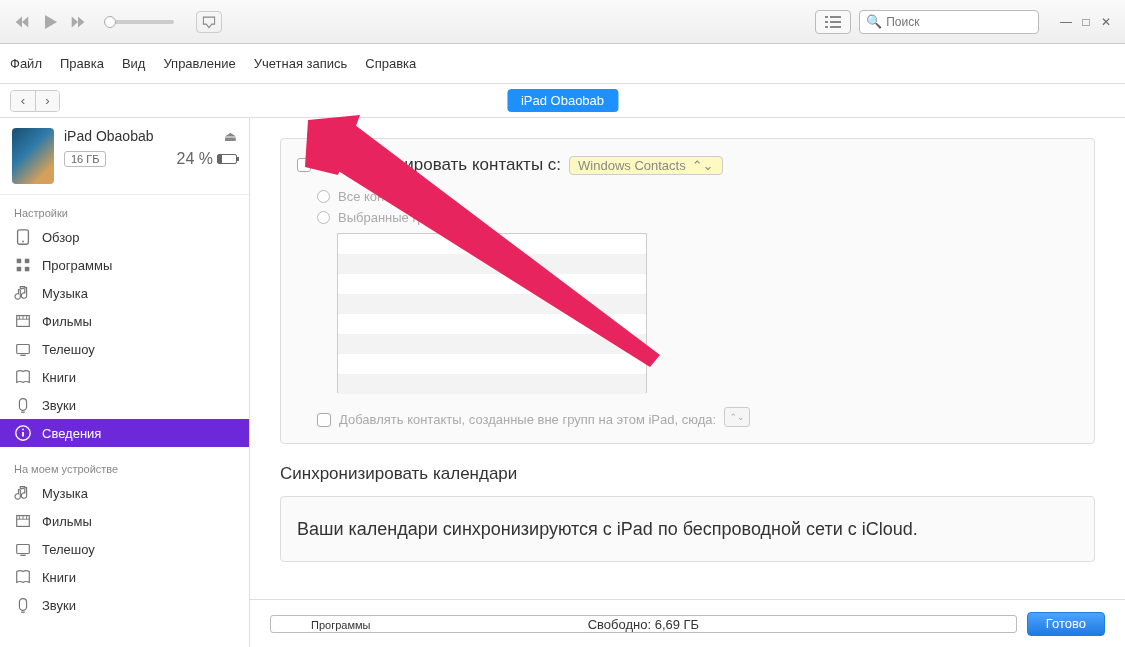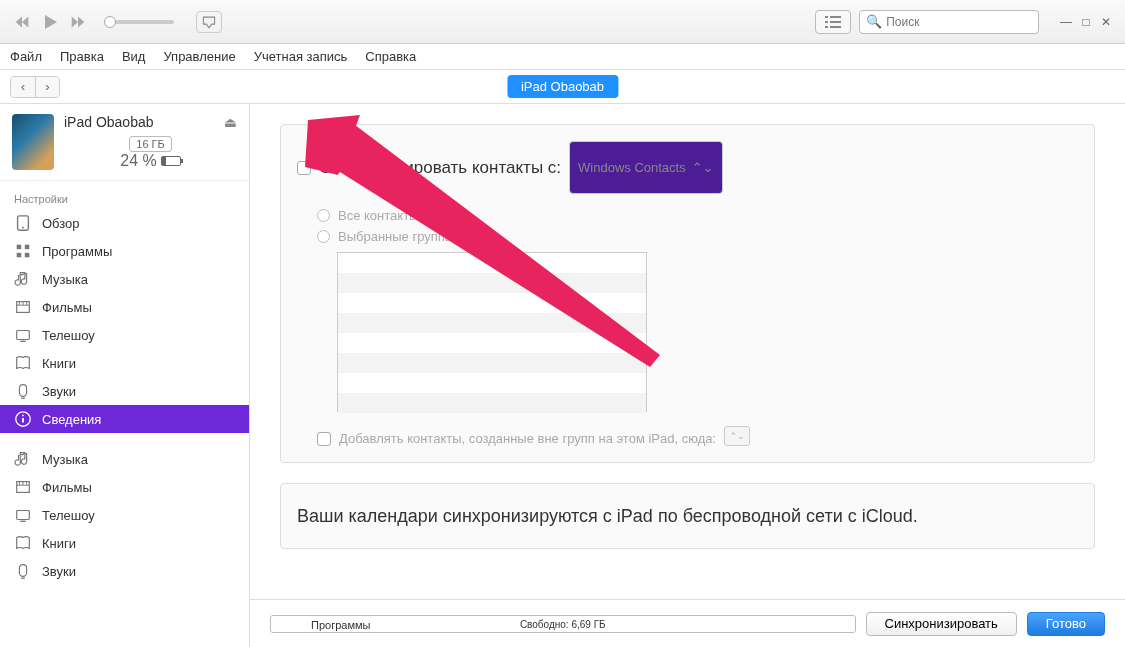--- a/index.html
+++ b/index.html
@@ -14,79 +14,79 @@
 .airplay-btn { width: 26px; height: 22px; border: 1px solid #ccc; border-radius: 4px; display: flex; align-items: center; justify-content: center; color: #666; margin-left: 8px; }
 .apple-logo { position: absolute; left: 50%; transform: translateX(-50%); color: #888; font-size: 22px; }
 .top-right { margin-left: auto; display: flex; align-items: center; gap: 8px; }
 .view-btn { width: 36px; height: 24px; border: 1px solid #bbb; border-radius: 4px; background: #f8f8f8; display: flex; align-items: center; justify-content: center; color: #666; }
 .search-box { width: 180px; height: 24px; border: 1px solid #bbb; border-radius: 4px; background: #fff; display: flex; align-items: center; padding: 0 6px; color: #999; }
 .search-box input { border: none; outline: none; width: 100%; font-size: 12px; margin-left: 4px; }
 .window-controls { display: flex; gap: 2px; margin-left: 10px; }
 .win-ctrl { width: 18px; height: 16px; display: flex; align-items: center; justify-content: center; color: #666; font-size: 12px; }
 
 
-.menu-bar { height: 26px; background: #fff; border-bottom: 1px solid #ddd; display: flex; align-items: center; padding: 0 10px; gap: 18px; font-size: 13px; color: #333; }
+.menu-bar { height: 40px; background: #fff; border-bottom: 1px solid #ddd; display: flex; align-items: center; padding: 0 10px; gap: 18px; font-size: 13px; color: #333; }
 .menu-item { cursor: pointer; }
 
 
 .nav-row { height: 34px; background: #fff; border-bottom: 1px solid #ddd; display: flex; align-items: center; padding: 0 10px; position: relative; }
 .nav-arrows { display: flex; border: 1px solid #ccc; border-radius: 4px; overflow: hidden; }
 .nav-arrow { width: 24px; height: 20px; display: flex; align-items: center; justify-content: center; background: #f8f8f8; color: #666; border: none; }
 .nav-arrow + .nav-arrow { border-left: 1px solid #ccc; }
 .device-tab { position: absolute; left: 50%; transform: translateX(-50%); background: #1e90ff; color: #fff; padding: 4px 14px; border-radius: 4px; font-size: 13px; }
 
 
 .main { display: flex; height: calc(647px - 44px - 26px - 34px); }
 .sidebar { width: 250px; border-right: 1px solid #ddd; overflow-y: auto; }
 .content { flex: 1; background: #fff; overflow-y: auto; padding: 20px 30px 60px; position: relative; }
 
 
 .device-header { display: flex; padding: 10px 12px; align-items: flex-start; border-bottom: 1px solid #eee; }
 .device-thumb { width: 42px; height: 56px; background: linear-gradient(135deg, #1a4d6e, #2e7aa8 40%, #d4a05a 80%); border-radius: 4px; }
 .device-info { margin-left: 10px; flex: 1; }
 .device-name { font-size: 14px; display: flex; align-items: center; justify-content: space-between; }
 .eject-icon { color: #888; }
-.device-meta { display: flex; align-items: center; justify-content: space-between; margin-top: 6px; flex-direction: column; }
+.device-meta { display: flex; align-items: center; justify-content: space-between; margin-top: 6px; }
 .capacity-badge { border: 1px solid #bbb; border-radius: 3px; padding: 1px 6px; font-size: 11px; color: #666; }
 .battery { display: flex; align-items: center; gap: 4px; font-size: 16px; color: #666; }
 .battery-icon { width: 20px; height: 10px; border: 1px solid #666; border-radius: 2px; position: relative; }
 .battery-icon::after { content: ''; position: absolute; right: -3px; top: 2px; width: 2px; height: 4px; background: #666; }
 .battery-fill { width: 24%; height: 100%; background: #666; }
 
 
 .sb-section { padding: 8px 0 4px; }
 .sb-title { font-size: 11px; color: #888; padding: 4px 14px; }
 .sb-item { display: flex; align-items: center; padding: 5px 14px; gap: 10px; cursor: pointer; }
 .sb-item.active { background: #6d28d9; color: #fff; }
 .sb-icon { width: 18px; height: 18px; display: flex; align-items: center; justify-content: center; color: #777; flex-shrink: 0; }
 .sb-item.active .sb-icon { color: #fff; }
 
 
 .panel { border: 1px solid #ddd; border-radius: 4px; background: #fafafa; padding: 16px; margin-bottom: 20px; }
 .panel-header { display: flex; align-items: center; gap: 8px; margin-bottom: 14px; }
 .checkbox { width: 14px; height: 14px; border: 1px solid #aaa; border-radius: 3px; background: #fff; }
 .sync-label { font-size: 17px; }
-.dropdown { border: 1px solid #ccc; border-radius: 4px; background: #4c1d95; padding: 18px 8px; color: #888; font-size: 13px; display: inline-flex; align-items: center; gap: 6px; }
+.dropdown { border: 1px solid #ccc; border-radius: 4px; background: #fef9c3; padding: 1px 8px; color: #888; font-size: 13px; display: inline-flex; align-items: center; gap: 6px; }
 .radio-group { margin-left: 20px; color: #aaa; }
 .radio-row { display: flex; align-items: center; gap: 8px; margin-bottom: 6px; font-size: 13px; }
 .radio { width: 13px; height: 13px; border: 1px solid #bbb; border-radius: 50%; background: #fff; }
 .list-box { width: 310px; height: 160px; border: 1px solid #ccc; background: #fff; margin: 8px 0 0 40px; }
 .list-box .stripe { height: 20px; }
 .list-box .stripe:nth-child(even) { background: #f3f3f3; }
 .add-row { display: flex; align-items: flex-end; gap: 8px; margin: 14px 0 0 20px; color: #aaa; font-size: 13px; }
 .mini-dropdown { width: 26px; height: 20px; border: 1px solid #ccc; border-radius: 3px; background: #f5f5f5; display: flex; align-items: center; justify-content: center; }
 .section-title { font-size: 17px; margin: 10px 0 12px; }
 .info-text { font-size: 18px; line-height: 1.8; color: #333; }
 
 
 .bottom-bar { position: absolute; bottom: 0; left: 250px; right: 0; height: 48px; border-top: 1px solid #ddd; background: #fff; display: flex; align-items: center; padding: 0 20px; gap: 10px; }
 .storage-bar { flex: 1; height: 18px; border: 1px solid #bbb; border-radius: 3px; display: flex; overflow: hidden; position: relative; background: #fff; }
 .seg { height: 100%; }
 .seg-label { position: absolute; left: 40px; top: 0; font-size: 11px; line-height: 18px; color: #333; }
-.free-label { position: absolute; right: 50%; transform: translateX(50%); font-size: 10px; line-height: 18px; color: #333; margin-left: 9px; }
+.free-label { position: absolute; right: 50%; transform: translateX(50%); font-size: 13px; line-height: 18px; color: #333; margin-left: 9px; }
 .btn { height: 24px; padding: 0 18px; border: 1px solid #bbb; border-radius: 4px; background: linear-gradient(#fff, #f0f0f0); font-size: 13px; cursor: pointer; }
 .btn-primary { background: linear-gradient(#4da3ff, #1e7be0); border-color: #1e7be0; color: #fff; }
 
 
 .arrow-svg { position: absolute; top: 105px; left: 260px; pointer-events: none; z-index: 10; }
 </style>
 </head>
 <body>
 
 <div class="top-toolbar">
@@ -253,20 +253,21 @@
                 <circle cx="10" cy="10" r="8" fill="none" stroke="currentColor" stroke-width="1.5"></circle>
                 <line x1="10" y1="9" x2="10" y2="14" stroke="currentColor" stroke-width="2"></line>
                 <circle cx="10" cy="6" r="1" fill="currentColor"></circle>
               </svg>
             </span>
             <span>Сведения</span>
           </div>
         </div>
     </div>
     <div class="sb-section">
+      <div class="sb-title">На моем устройстве</div>
       <div id="sb-device">
           <div class="sb-item">
             <span class="sb-icon">
               <svg width="18" height="18" viewBox="0 0 20 20">
                 <path d="M7 3 v10 a3 3 0 1 1 -2 -2 V6 l9 -2 v8 a3 3 0 1 1 -2 -2 V3 z" fill="none" stroke="currentColor" stroke-width="1.3"></path>
               </svg>
             </span>
             <span>Музыка</span>
           </div>
           <div class="sb-item">
@@ -343,40 +344,40 @@
       </div>
       <div class="add-row">
         <div class="checkbox"></div>
         <span>Добавлять контакты, созданные вне групп на этом iPad, сюда:</span>
         <div class="mini-dropdown">
             <span style="font-size:9px;color:#aaa;">⌃⌄</span>
           </div>
       </div>
     </div>
 
+    <div class="section-title">Синхронизировать календари</div>
     <div class="panel">
       <div class="info-text">
         <div>Ваши календари синхронизируются с iPad по беспроводной сети с iCloud.</div>
       </div>
     </div>
   </div>
 </div>
 
 <div class="bottom-bar">
   <div class="storage-bar">
     <div id="storage-segs" style="display:flex;height:100%;">
         <div class="seg" style="background: rgb(226, 51, 124); width: 2%;"></div>
         <div class="seg" style="background: rgb(169, 70, 201); width: 2%;"></div>
         <div class="seg" style="background: rgb(111, 194, 75); width: 22%;"></div>
         <div class="seg" style="background: rgb(245, 184, 0); width: 1%;"></div>
       </div>
     <span class="seg-label">Программы</span>
     <span class="free-label">Свободно: 6,69 ГБ</span>
   </div>
-  <button class="btn">Синхронизировать</button>
   <button class="btn btn-primary">Готово</button>
 </div>
 
 <svg class="arrow-svg" width="450" height="320">
   <defs></defs>
   <polygon points="55,22 95,20 400,250 390,262 72,62 48,60" fill="#e8245f"></polygon>
   <polygon points="48,15 100,10 78,70 45,62" fill="#e8245f"></polygon>
 </svg>
 
 </body></html>

